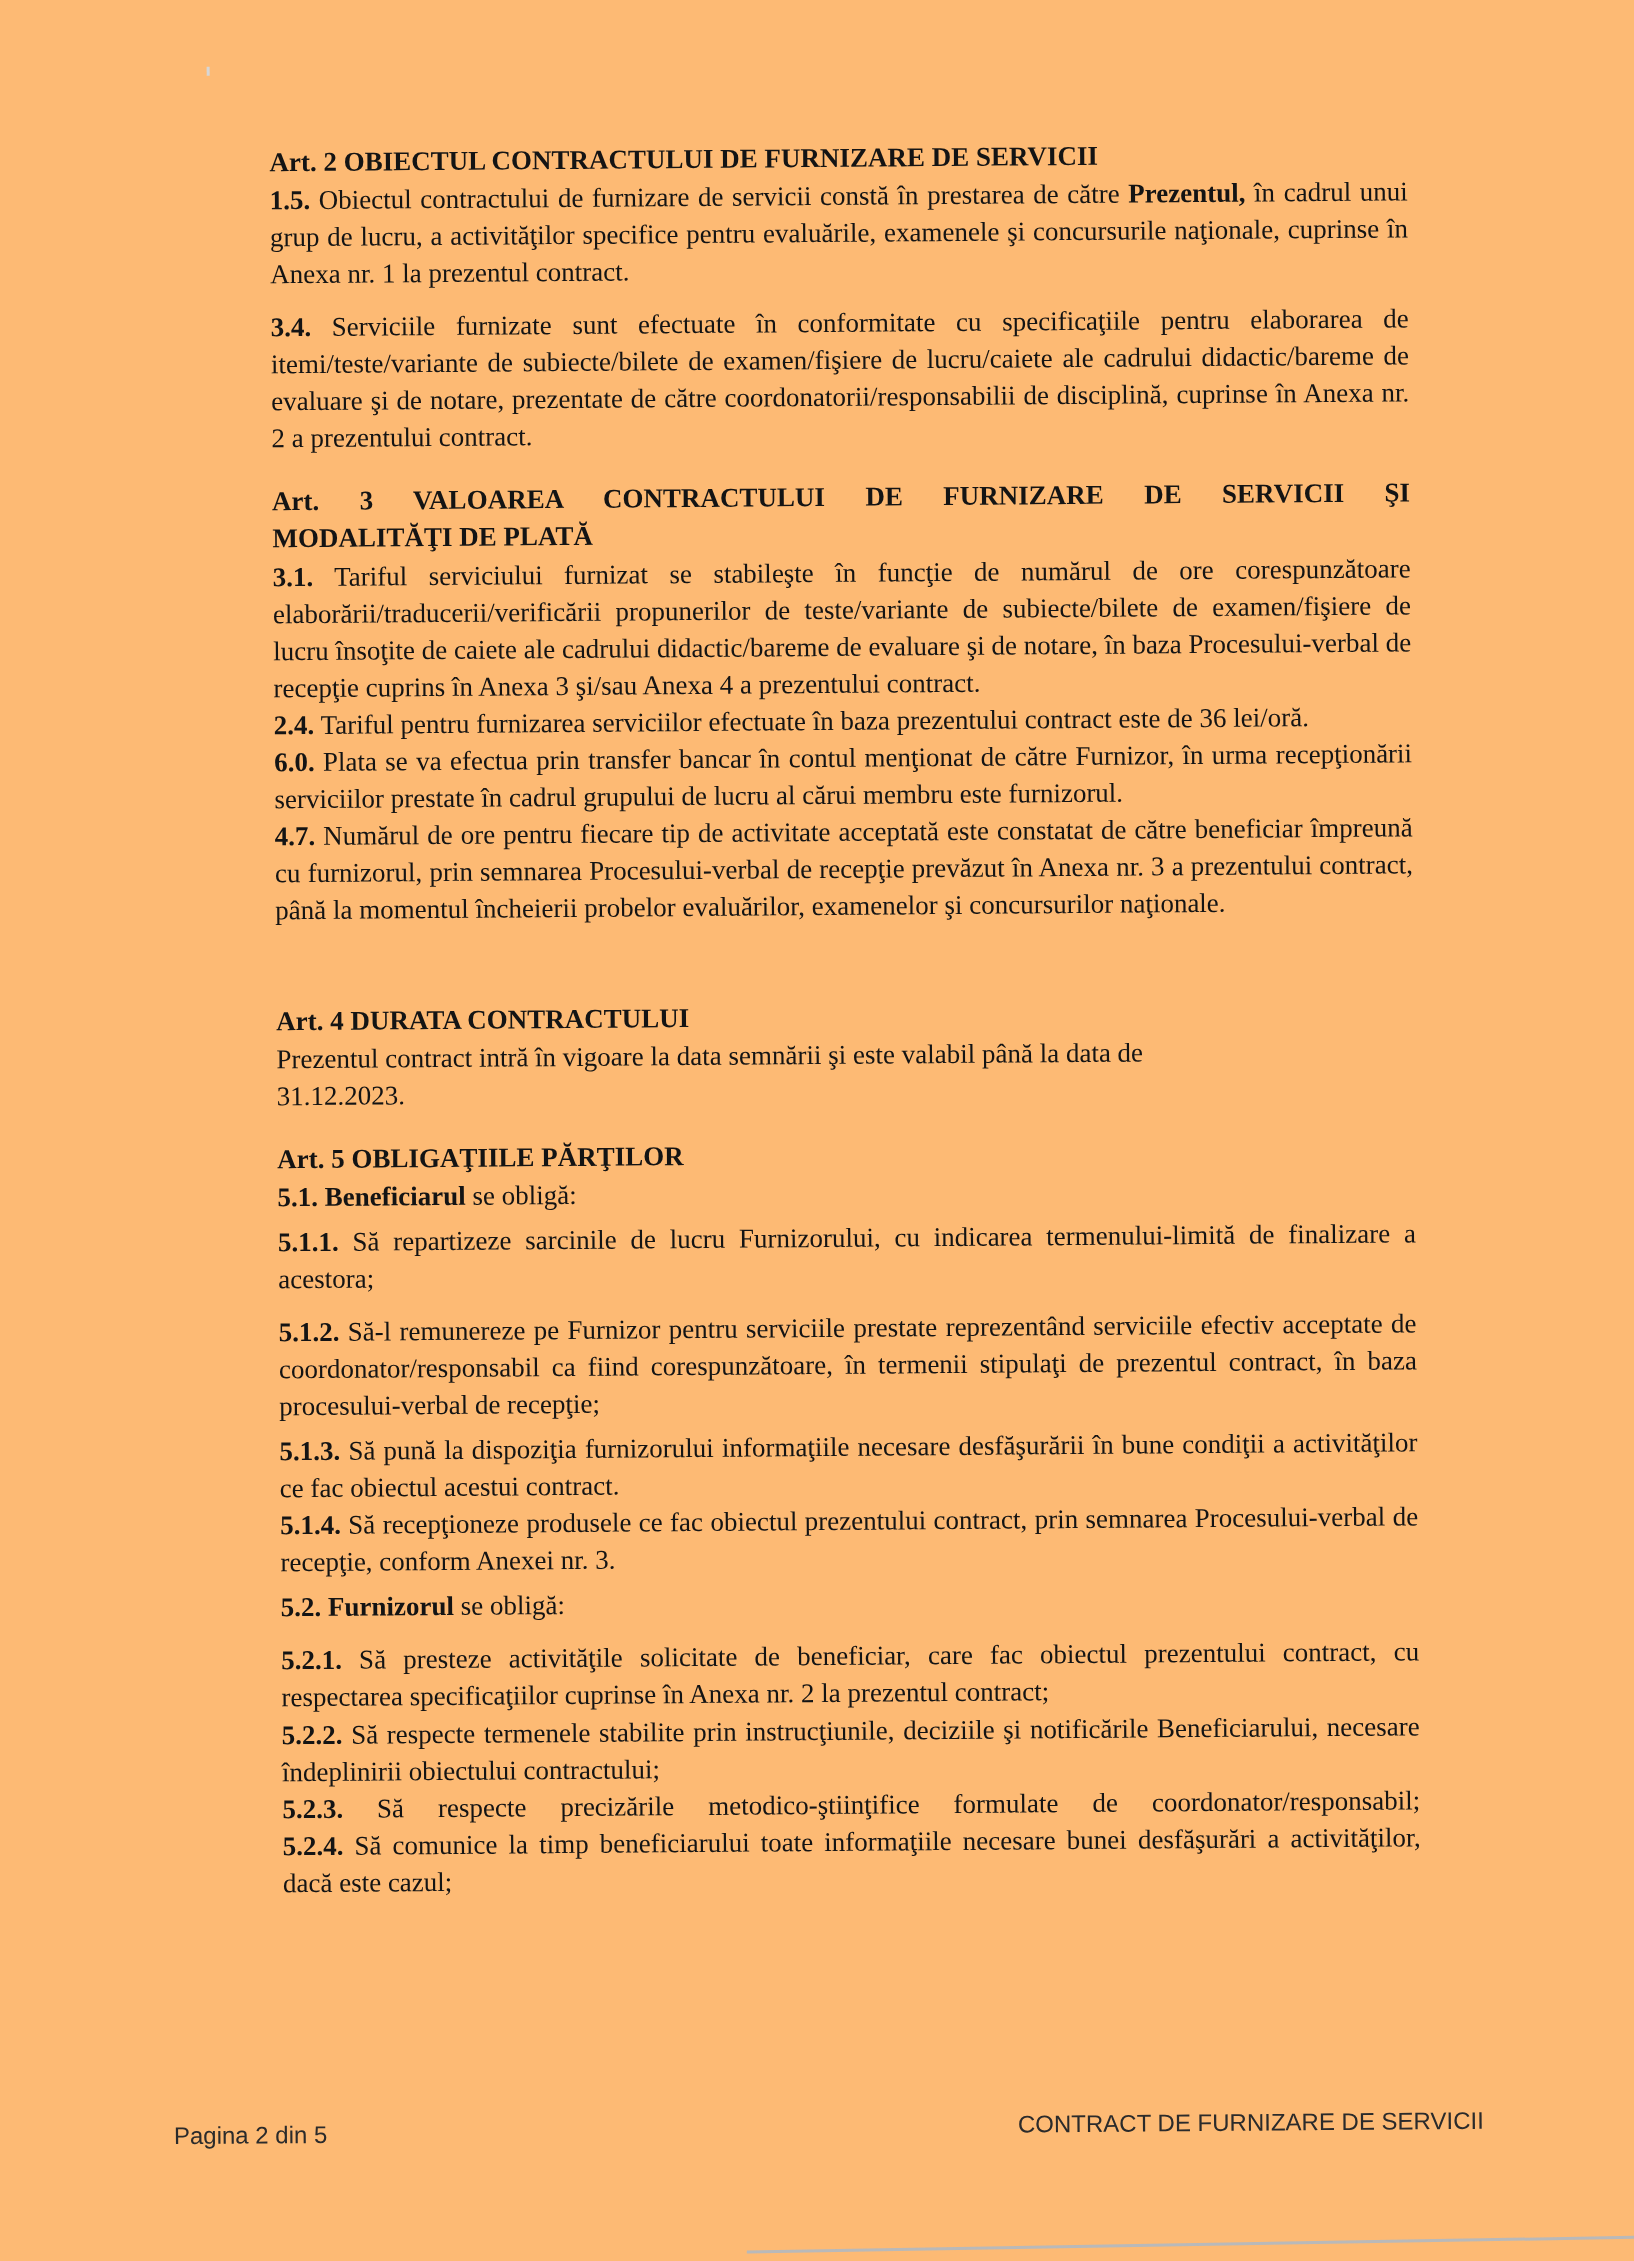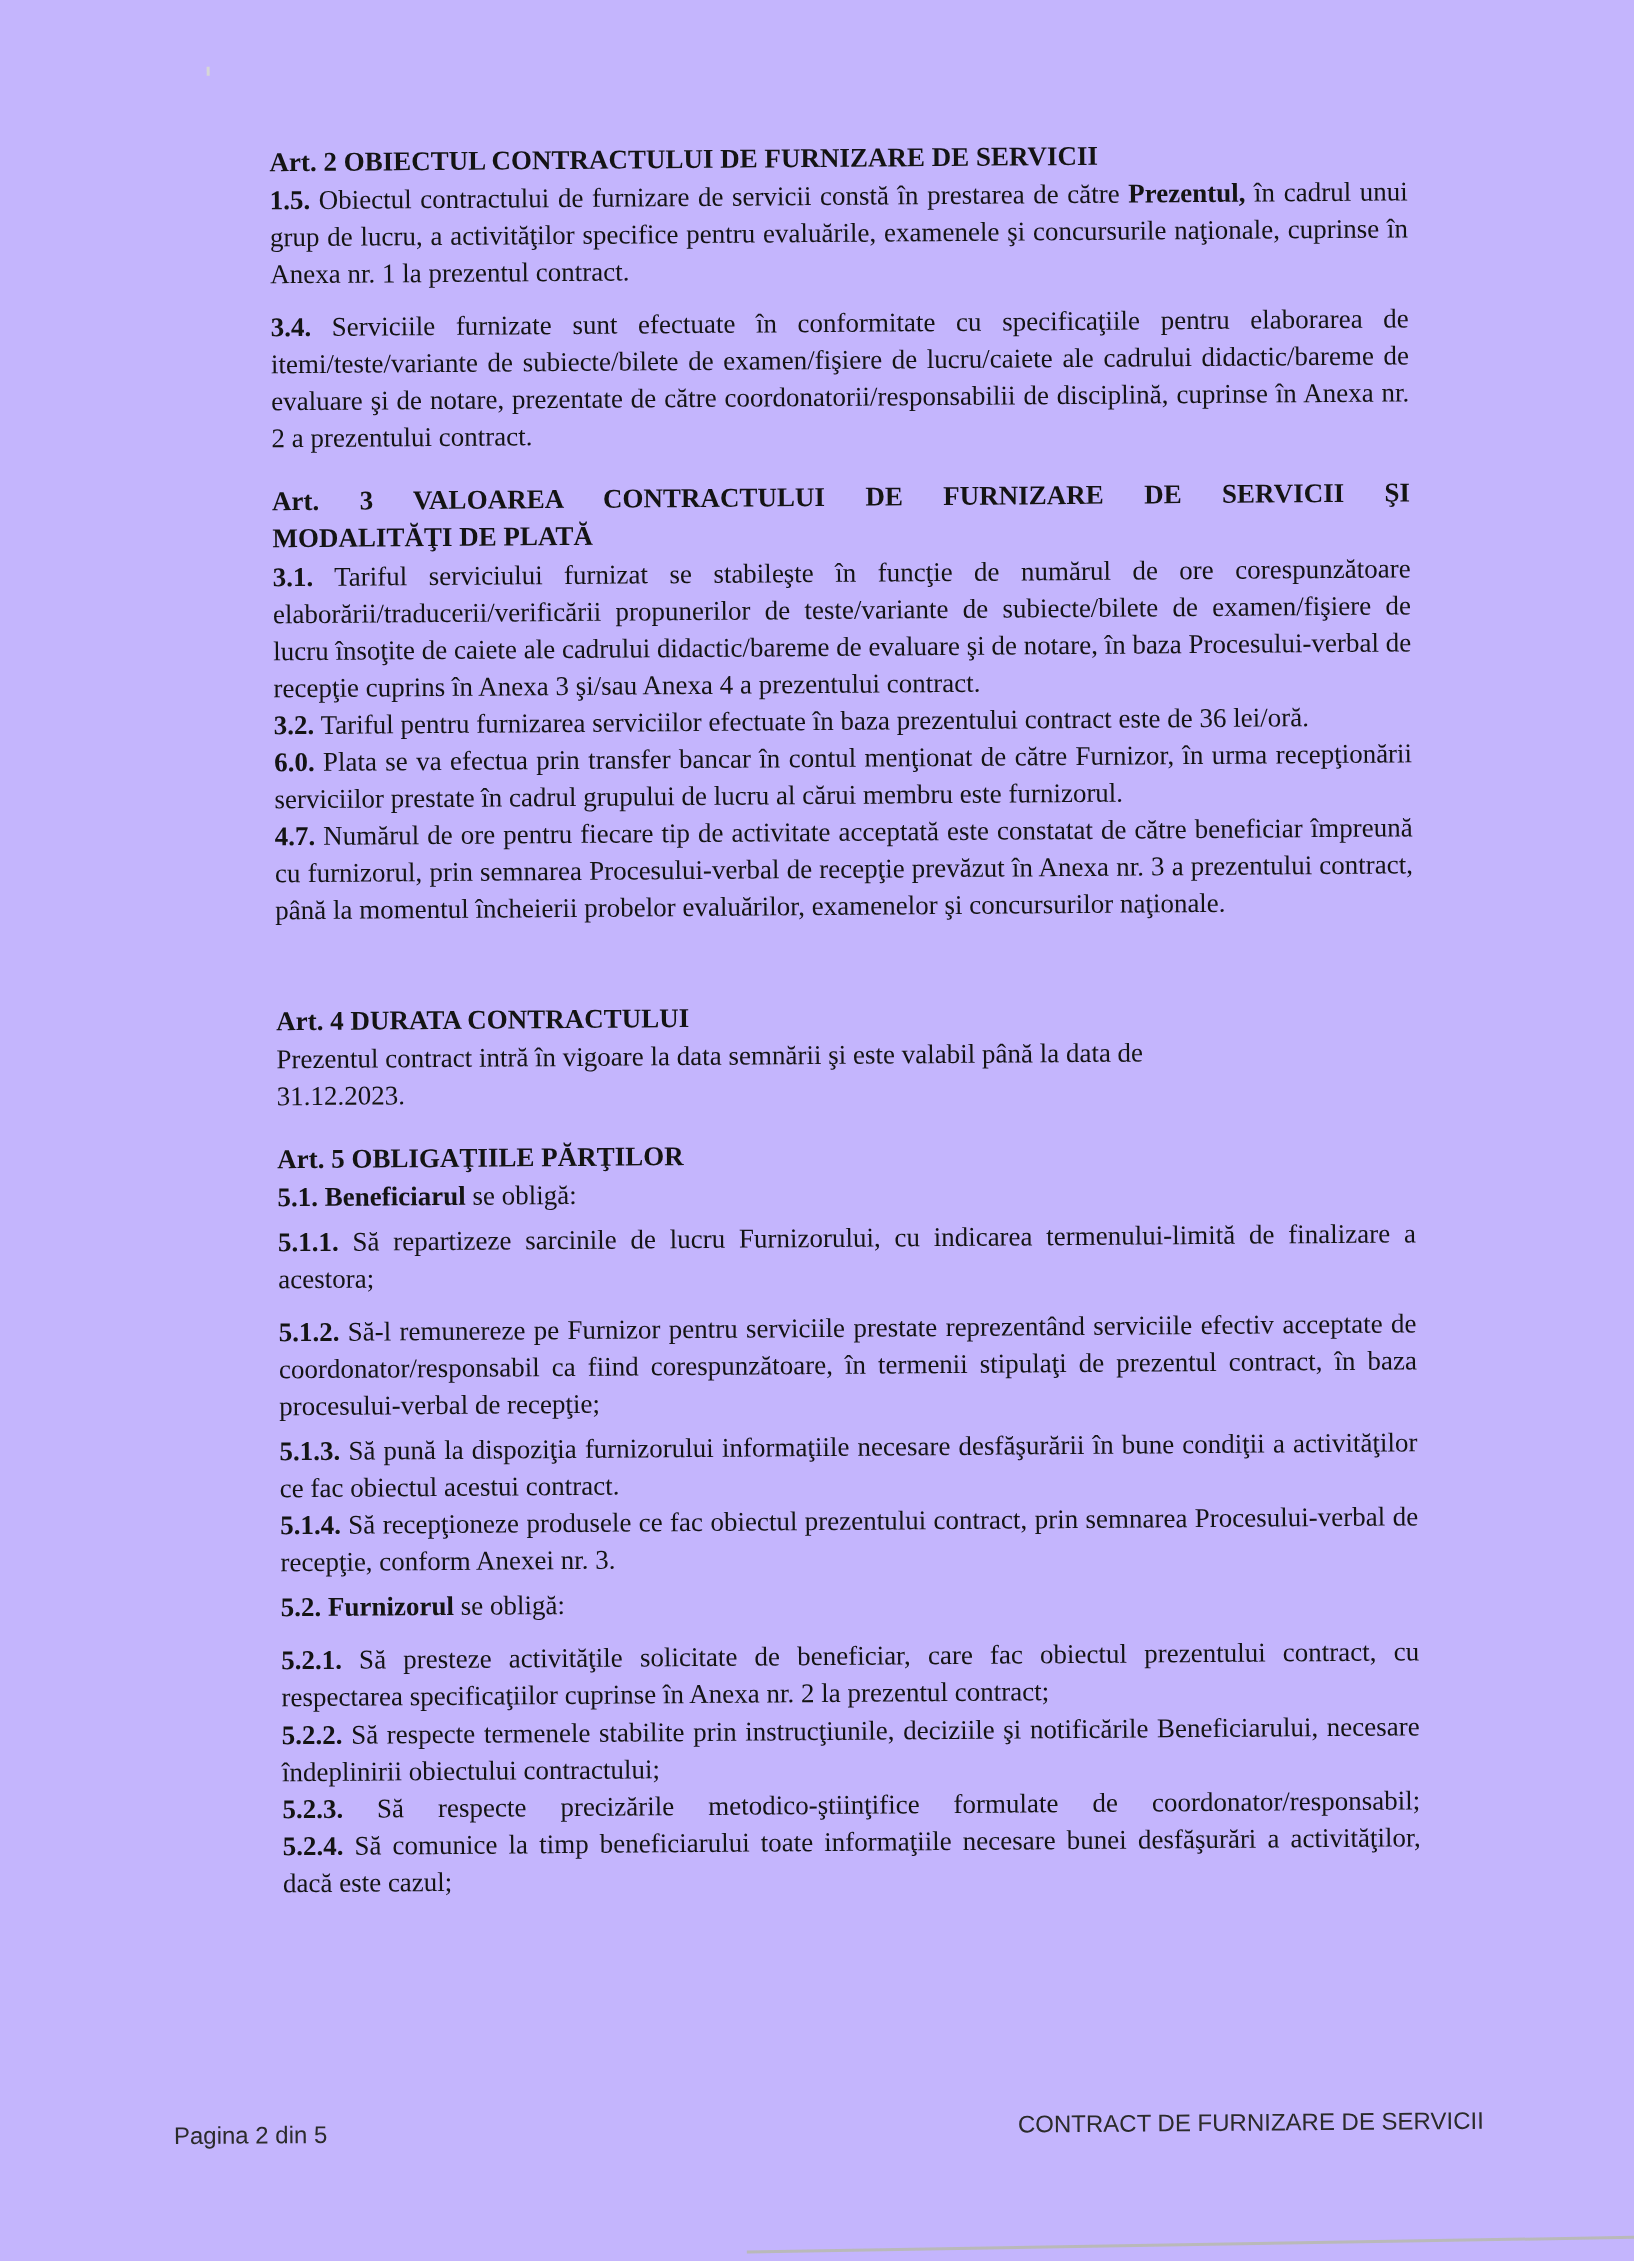--- a/index.html
+++ b/index.html
@@ -4,21 +4,21 @@
 <style>
   html,body{margin:0;padding:0;}
   body{
     width:1634px;height:2261px;
     background:#ffffff;
     font-family:"Liberation Serif", serif;
     color:#141414;
     overflow:hidden;
     position:relative;
   }
-  .page{position:absolute;inset:0;background:#c4b5fd;}
+  .page{position:absolute;inset:0;background:#fdba74;}
   .tilt{position:absolute;inset:0;transform:rotate(-0.45deg);transform-origin:50% 50%;}
   .doc{
     position:absolute;left:277px;top:140px;width:1138px;
     font-size:27px;line-height:37px;
   }
   .para{margin:0;text-align:justify;}
   .h{font-weight:bold;text-align:justify;}
   .stretch{text-align-last:justify;}
   .leftline{text-align:left;}
   .gap-xxs{margin-top:1.3px;}
@@ -57,21 +57,21 @@
 
       <p class="para gap-sm"><b>3.4.</b><span> Serviciile furnizate sunt efectuate în conformitate cu specificaţiile pentru elaborarea de itemi/teste/variante de subiecte/bilete de examen/fişiere de lucru/caiete ale cadrului didactic/bareme de evaluare şi de notare, prezentate de către coordonatorii/responsabilii de disciplină, cuprinse în Anexa nr. 2 a prezentului contract.</span></p>
 
       <div class="h gap-md">
         <div class="stretch">Art. 3 VALOAREA CONTRACTULUI DE FURNIZARE DE SERVICII ŞI</div>
         <div class="leftline">MODALITĂŢI DE PLATĂ</div>
       </div>
 
       <p class="para gap-xxs"><b>3.1.</b><span> Tariful serviciului furnizat se stabileşte în funcţie de numărul de ore corespunzătoare elaborării/traducerii/verificării propunerilor de teste/variante de subiecte/bilete de examen/fişiere de lucru însoţite de caiete ale cadrului didactic/bareme de evaluare şi de notare, în baza Procesului-verbal de recepţie cuprins în Anexa 3 şi/sau Anexa 4 a prezentului contract.</span></p>
 
-      <p class="para"><b>3.2.</b><span> Tariful pentru furnizarea serviciilor efectuate în baza prezentului contract este de 36 lei/oră.</span></p>
+      <p class="para"><b>2.4.</b><span> Tariful pentru furnizarea serviciilor efectuate în baza prezentului contract este de 36 lei/oră.</span></p>
 
       <p class="para"><b>6.0.</b><span> Plata se va efectua prin transfer bancar în contul menţionat de către Furnizor, în urma recepţionării serviciilor prestate în cadrul grupului de lucru al cărui membru este furnizorul.</span></p>
 
       <p class="para"><b>4.7.</b><span> Numărul de ore pentru fiecare tip de activitate acceptată este constatat de către beneficiar împreună cu furnizorul, prin semnarea Procesului-verbal de recepţie prevăzut în Anexa nr. 3 a prezentului contract, până la momentul încheierii probelor evaluărilor, examenelor şi concursurilor naţionale.</span></p>
 
       <div class="h gap-lg">Art. 4 DURATA CONTRACTULUI</div>
 
       <p class="para leftline gap-xxs">
         <span class="leftline">Prezentul contract intră în vigoare la data semnării şi este valabil până la data de</span><br>
         <span class="leftline">31.12.2023.</span>

